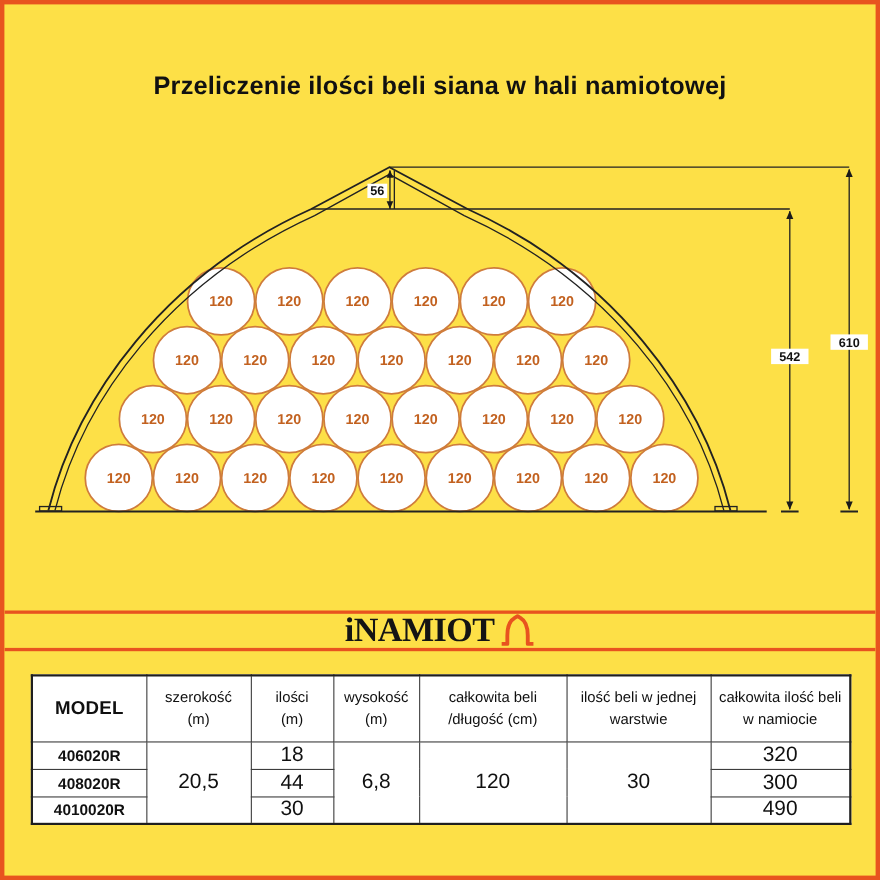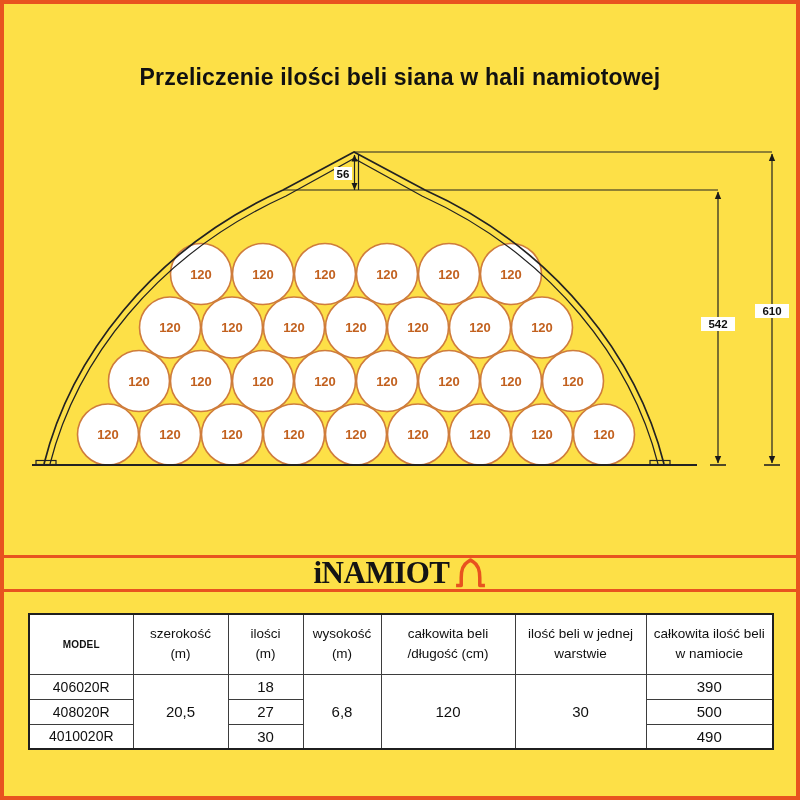--- a/index.html
+++ b/index.html
@@ -34,23 +34,23 @@
     border-collapse:collapse; table-layout:fixed; background:#fff;
     border:2.5px solid #1f1f1f;
   }
   table.spec th, table.spec td {
     border:1.5px solid #3d3d3d; text-align:center; vertical-align:middle;
     padding:0; color:#101010; overflow:hidden;
   }
   table.spec thead tr { height:60px; }
   table.spec tbody tr { height:25px; }
   th.hdr { font-weight:normal; font-size:13.5px; line-height:1.5; white-space:pre-line; }
-  th.hdr-model { font-weight:bold; font-size:10px; letter-spacing:0.2px; white-space:pre-line; }
-  td.model { font-weight:normal; font-size:14px; }
-  td.val { font-size:15px; }
+  th.hdr-model { font-weight:bold; font-size:17px; letter-spacing:0.2px; white-space:pre-line; }
+  td.model { font-weight:bold; font-size:14px; }
+  td.val { font-size:19px; }
 </style>
 </head>
 <body>
 
 <div class="page">
 
   <div class="title">Przeliczenie ilości beli siana w hali namiotowej</div>
 
   <svg class="diagram" viewBox="0 0 800 545">
 
@@ -192,26 +192,26 @@
       </tr>
     </thead>
     <tbody>
       <tr>
         <td class="model">406020R</td>
         <td class="val" rowspan="3">20,5</td>
         <td class="val">18</td>
         <td class="val" rowspan="3">6,8</td>
         <td class="val" rowspan="3">120</td>
         <td class="val" rowspan="3">30</td>
-        <td class="val">390</td>
+        <td class="val">320</td>
       </tr>
       <tr>
         <td class="model">408020R</td>
-        <td class="val">27</td>
-        <td class="val">500</td>
+        <td class="val">44</td>
+        <td class="val">300</td>
       </tr>
       <tr>
         <td class="model">4010020R</td>
         <td class="val">30</td>
         <td class="val">490</td>
       </tr>
     </tbody>
   </table>
 
 </div>

